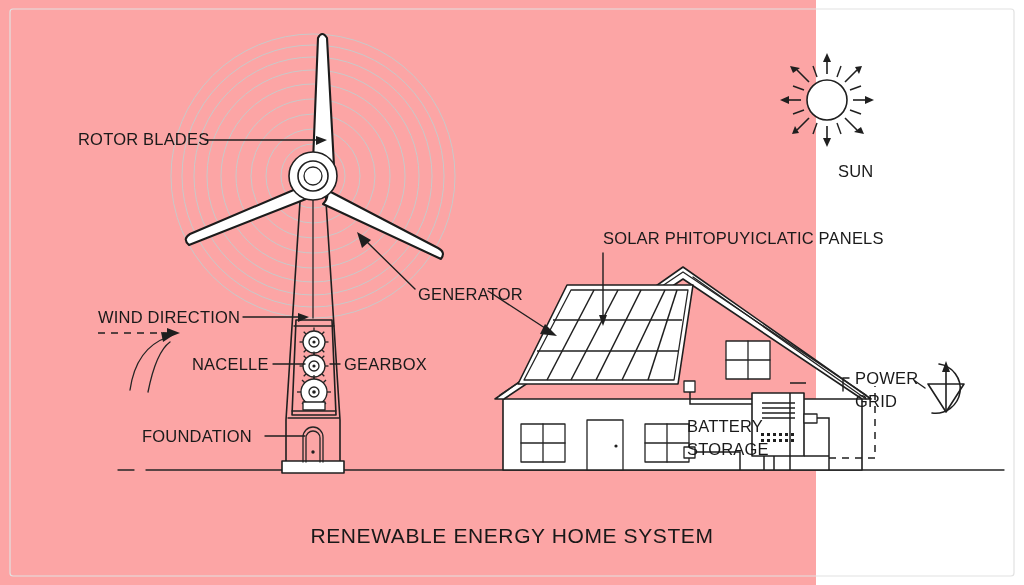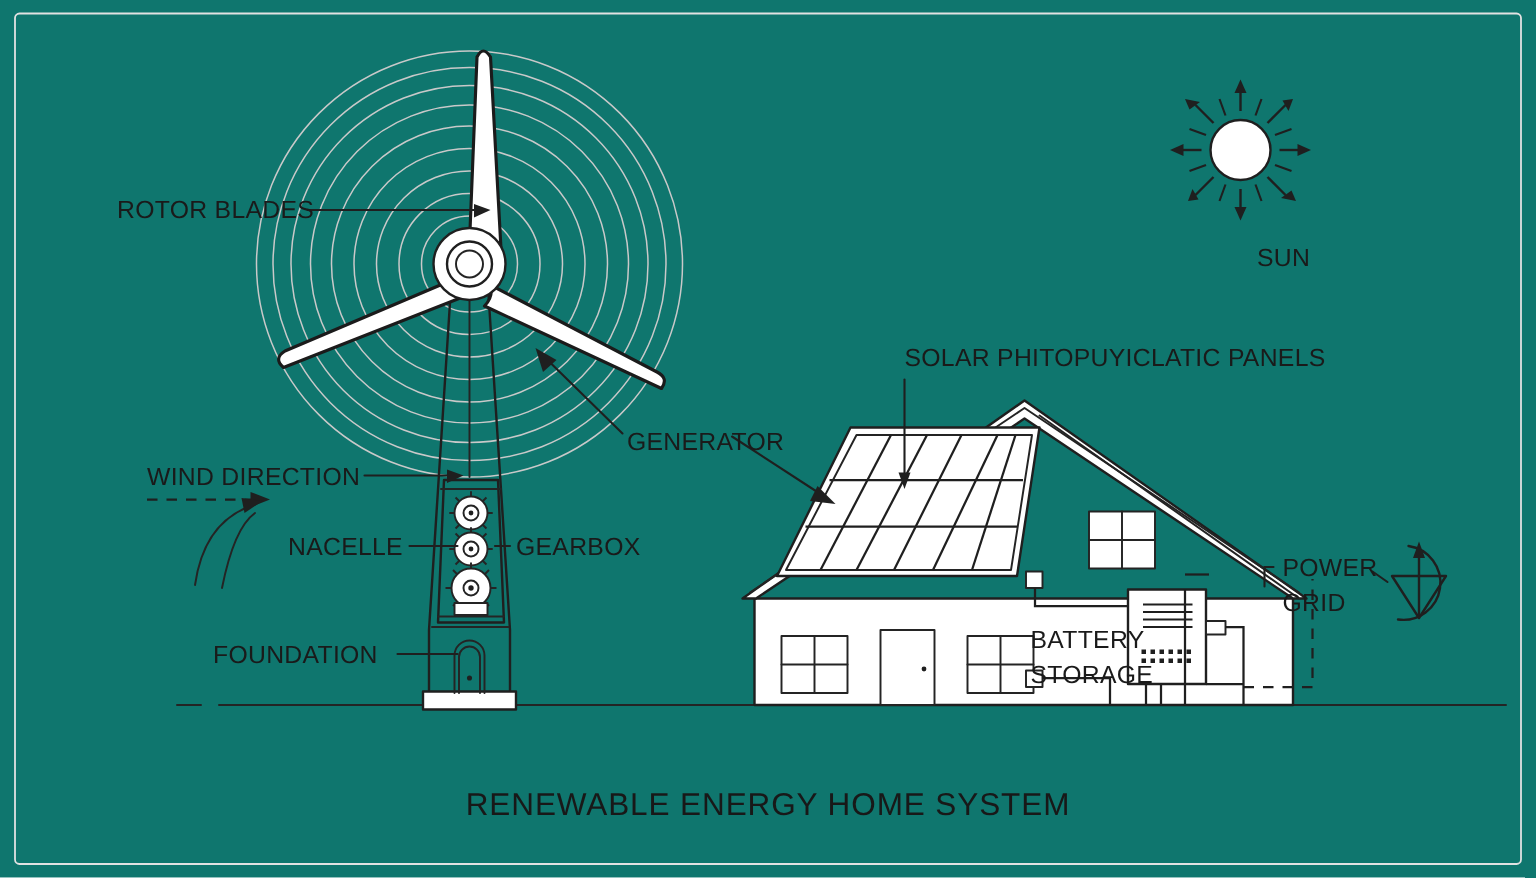--- a/index.html
+++ b/index.html
@@ -1,18 +1,18 @@
 <!DOCTYPE html>
 <html><head>
 <meta charset="utf-8">
 <style>
   html,body{margin:0;padding:0;background:#ffffff;}
   body{width:1024px;height:585px;overflow:hidden;
        font-family:"Liberation Sans",sans-serif;color:#1c1c1c;}
-  #stage{position:relative;width:1024px;height:585px;background:#0f766e;}
+  #stage{position:relative;width:816px;height:585px;background:#fca5a5;}
   svg#diagram{position:absolute;left:0;top:0;width:1024px;height:585px;}
   .lbl{font-family:"Liberation Sans",sans-serif;font-size:16.5px;fill:#1a1a1a;
        letter-spacing:.2px;}
   .lbl-title{font-family:"Liberation Sans",sans-serif;font-size:21px;fill:#181818;
        letter-spacing:.6px;}
   .ln{fill:none;stroke:#1f1f1f;stroke-width:1.6;stroke-linecap:round;stroke-linejoin:round;}
   .ln-thin{fill:none;stroke:#242424;stroke-width:1.3;stroke-linecap:round;stroke-linejoin:round;}
   .ln-lead{fill:none;stroke:#1f1f1f;stroke-width:1.4;stroke-linecap:round;}
   .ln-faint{fill:none;stroke:#c9c9c9;stroke-width:1.0;}
   .ln-frame{fill:none;stroke:#e2e2e2;stroke-width:1.2;}

